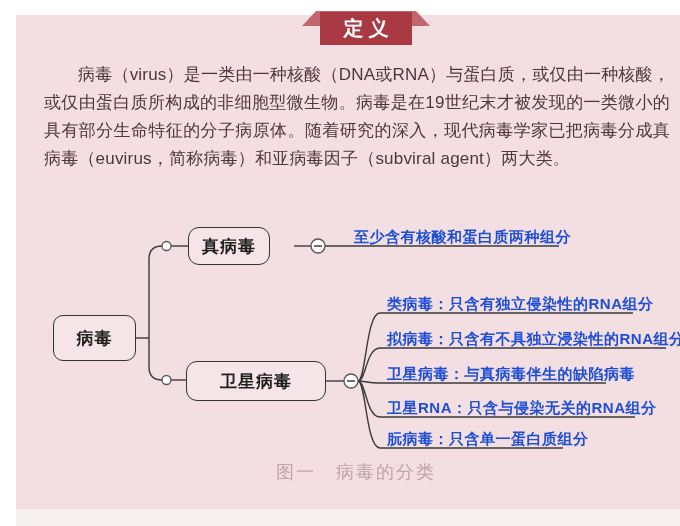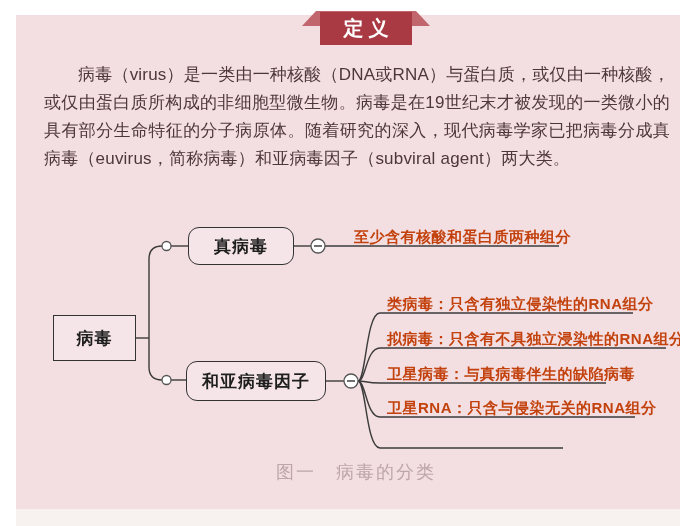--- a/index.html
+++ b/index.html
@@ -39,28 +39,28 @@
     color: #4e373b; text-align: justify; text-indent: 2em;
   }
 
   
   .node {
     position: absolute; border: 1.6px solid #333333; border-radius: 11px;
     background: #f6e5e8; color: #1f1f1f; font-weight: 700; font-size: 17px;
     display: flex; align-items: center; justify-content: center;
     letter-spacing: 1px;
   }
-  .node-root { left: 37px; top: 315px; width: 83px; height: 46px; border-radius: 0; }
-  .node-euvirus { left: 172px; top: 227px; width: 106px; height: 38px; }
+  .node-root { left: 37px; top: 315px; width: 83px; height: 46px; border-radius: 10px; }
+  .node-euvirus { left: 172px; top: 227px; width: 82px; height: 38px; }
   .node-subviral { left: 170px; top: 361px; width: 140px; height: 40px; }
 
   .diagram-svg { position: absolute; left: 0; top: 0; width: 680px; height: 526px; pointer-events: none; }
 
   .branch-label {
-    position: absolute; font-weight: 700; font-size: 15px; color: #c2410c;
+    position: absolute; font-weight: 700; font-size: 15px; color: #1d4ed8;
     letter-spacing: 0.5px; white-space: nowrap;
   }
   .lbl-top   { left: 338px; top: 228px; }
   .lbl-sub-0 { left: 371px; top: 295px; }
   .lbl-sub-1 { left: 371px; top: 330px; }
   .lbl-sub-2 { left: 371px; top: 365px; }
   .lbl-sub-3 { left: 371px; top: 399px; }
   .lbl-sub-4 { left: 371px; top: 430px; }
 
   .caption {
@@ -120,24 +120,25 @@
     </g>
   </svg>
 
   <div class="node node-root">
     <span>病毒</span>
   </div>
   <div class="node node-euvirus">
     <span>真病毒</span>
   </div>
   <div class="node node-subviral">
-    <span>和亚病毒因子</span>
+    <span>卫星病毒</span>
   </div>
 
   <div class="branch-label lbl-top">至少含有核酸和蛋白质两种组分</div>
   <div class="branch-label lbl-sub-0">类病毒：只含有独立侵染性的RNA组分</div>
   <div class="branch-label lbl-sub-1">拟病毒：只含有不具独立浸染性的RNA组分</div>
   <div class="branch-label lbl-sub-2">卫星病毒：与真病毒伴生的缺陷病毒</div>
   <div class="branch-label lbl-sub-3">卫星RNA：只含与侵染无关的RNA组分</div>
+  <div class="branch-label lbl-sub-4">朊病毒：只含单一蛋白质组分</div>
 
   <div class="caption">图一　病毒的分类</div>
 
 </div>
 
 </body></html>

